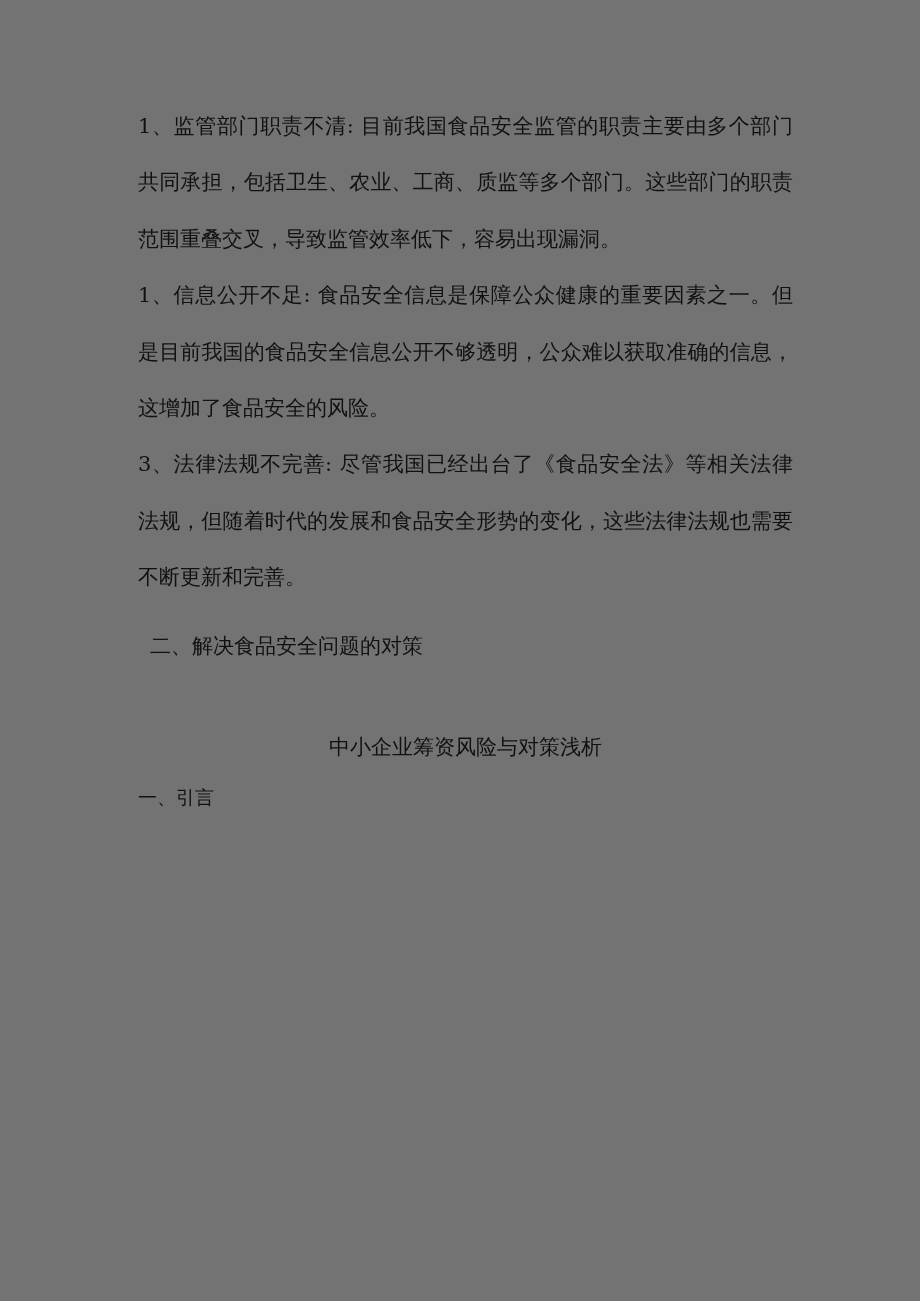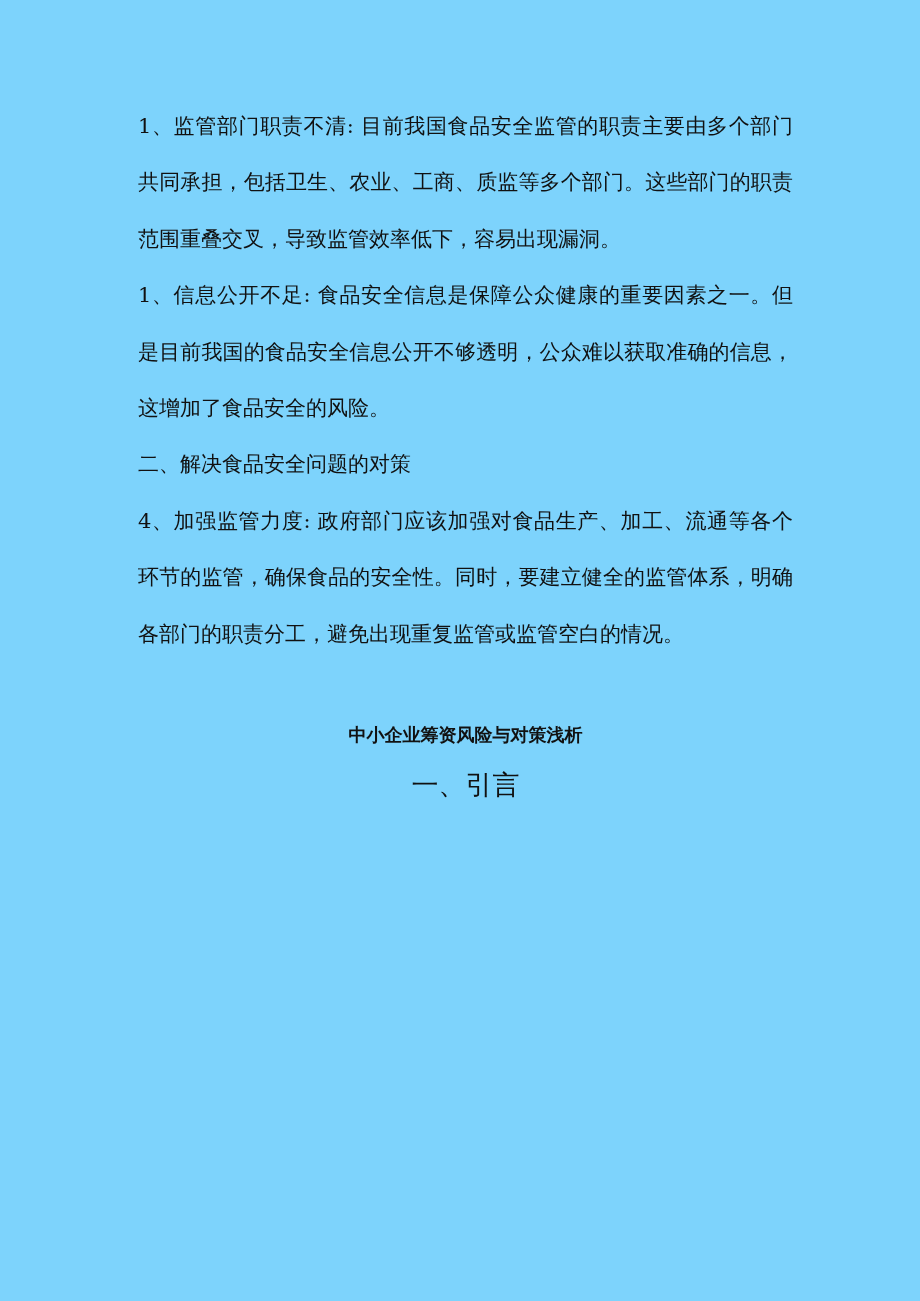--- a/index.html
+++ b/index.html
@@ -12,55 +12,55 @@
     background: #ffffff;
     color: #111111;
     font-family: "DejaVu Serif", "Liberation Serif", serif;
     overflow: hidden;
   }
   .page {
     box-sizing: border-box;
     width: 920px;
     height: 1301px;
     padding: 98px 127px 0 138px;
-    background: #7dd3fc;
+    background: #737373;
   }
   .para {
     margin: 0;
     font-size: 21px;
     line-height: 56.4px;
     text-align: justify;
     text-justify: inter-ideograph;
     word-break: break-all;
   }
   .section-heading {
-    margin: 0;
+    margin: 12px;
     font-size: 21px;
     line-height: 56.4px;
     font-weight: normal;
     text-align: left;
   }
   .doc-title {
     margin: 45px 0 0 0;
-    font-size: 18px;
+    font-size: 21px;
     line-height: 56.4px;
-    font-weight: bold;
+    font-weight: normal;
     text-align: center;
   }
   .intro-heading {
     margin: 0;
-    font-size: 27px;
+    font-size: 19px;
     line-height: 44px;
     font-weight: normal;
-    text-align: center;
+    text-align: left;
   }
 </style>
 </head>
 <body>
 
 <div class="page">
   <p class="para">1、监管部门职责不清: 目前我国食品安全监管的职责主要由多个部门共同承担，包括卫生、农业、工商、质监等多个部门。这些部门的职责范围重叠交叉，导致监管效率低下，容易出现漏洞。</p>
   <p class="para">1、信息公开不足: 食品安全信息是保障公众健康的重要因素之一。但是目前我国的食品安全信息公开不够透明，公众难以获取准确的信息，这增加了食品安全的风险。</p>
+  <p class="para">3、法律法规不完善: 尽管我国已经出台了《食品安全法》等相关法律法规，但随着时代的发展和食品安全形势的变化，这些法律法规也需要不断更新和完善。</p>
   <p class="section-heading">二、解决食品安全问题的对策</p>
-  <p class="para">4、加强监管力度: 政府部门应该加强对食品生产、加工、流通等各个环节的监管，确保食品的安全性。同时，要建立健全的监管体系，明确各部门的职责分工，避免出现重复监管或监管空白的情况。</p>
   <p class="doc-title">中小企业筹资风险与对策浅析</p>
   <p class="intro-heading">一、引言</p>
 </div>
 
 </body></html>

